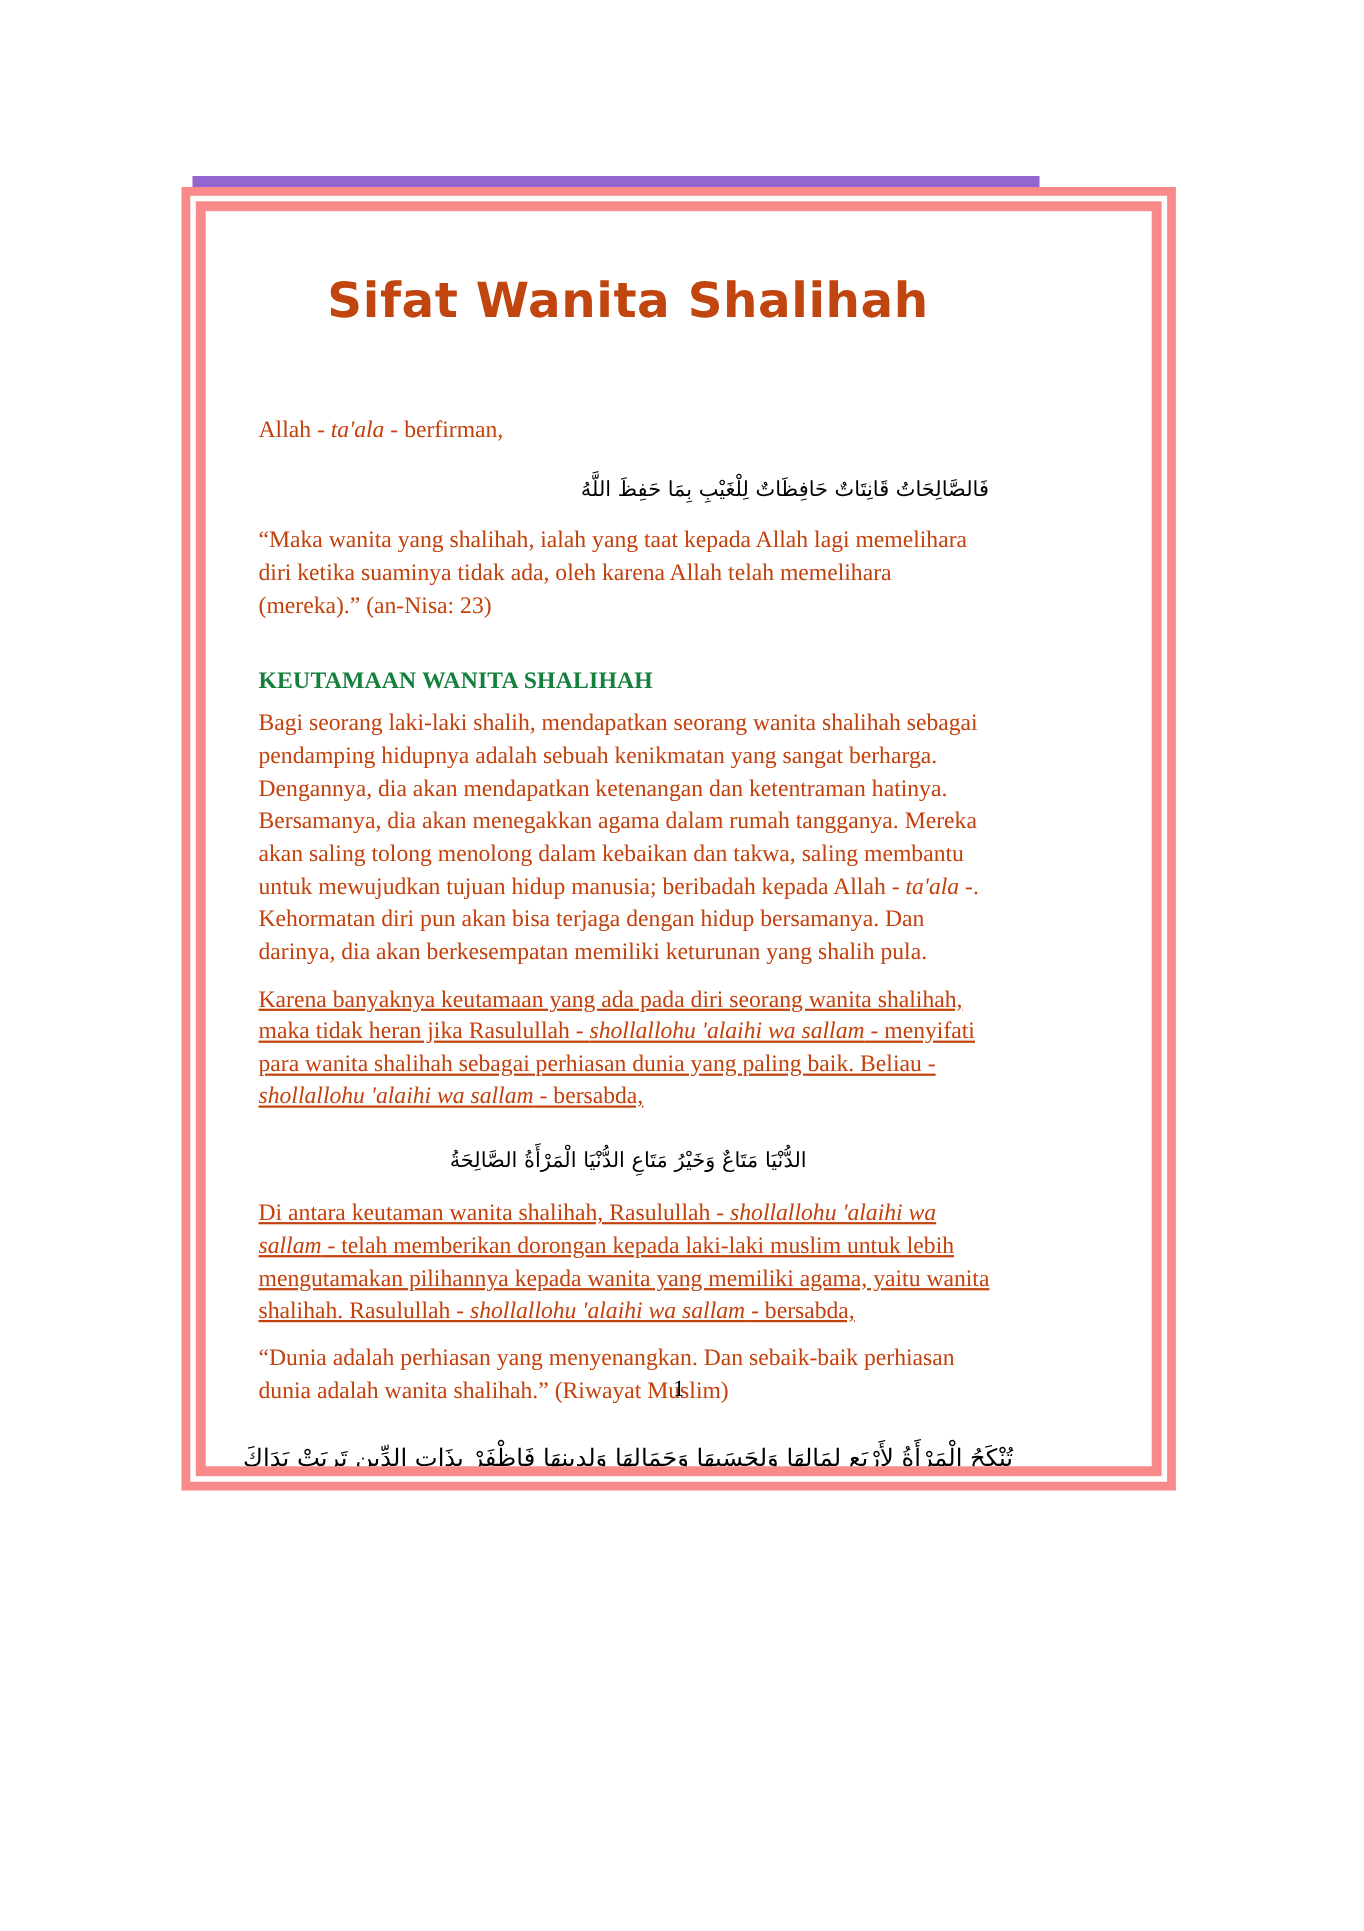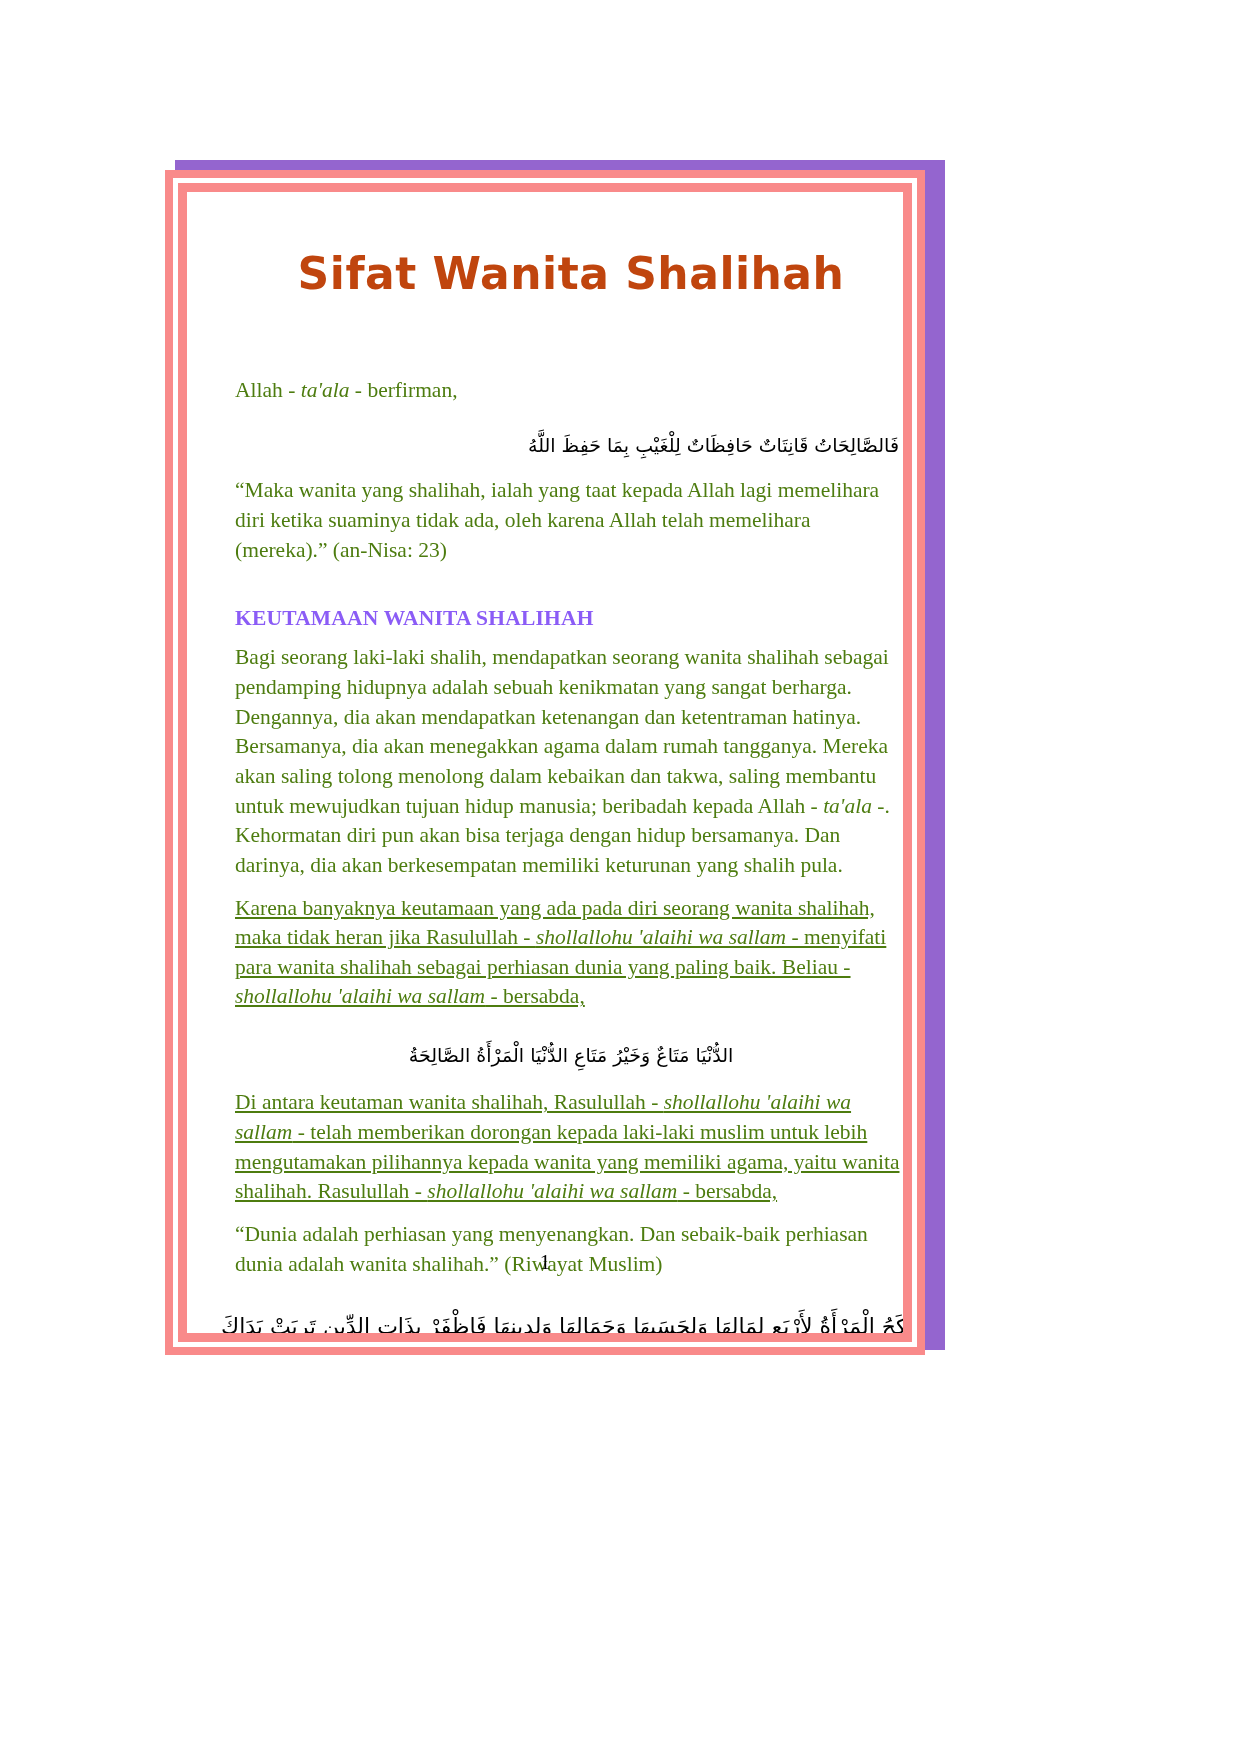--- a/index.html
+++ b/index.html
@@ -32,21 +32,21 @@
     width: 770px;
     height: 1190px;
     background: #9465cf;
   }
 
   
   .frame-outer {
     position: absolute;
     left: 165px;
     top: 170px;
-    width: 760px;
+    width: 904px;
     height: 1185px;
     background: #f98a8a;
     box-sizing: border-box;
   }
 
   
   .frame-gap {
     position: absolute;
     left: 8px;
     top: 8px;
@@ -94,21 +94,21 @@
     font-size: 44px;
     letter-spacing: 0.5px;
     color: #c0450e;
     line-height: 1.1;
   }
 
   p.body-text {
     margin: 0 0 13px 0;
     font-size: 21.5px;
     line-height: 1.38;
-    color: #4d7c0f;
+    color: #c2410c;
     text-align: left;
   }
 
   p.body-text.first-after-title {
     margin-top: 78px;
   }
 
   .it { font-style: italic; }
 
   .arabic {
@@ -140,21 +140,21 @@
     padding-bottom: 6px;
     margin-left: -36px;
     margin-right: -36px;
   }
 
   h2.section-heading {
     margin: 0 0 12px 0;
     padding-top: 28px;
     font-size: 21.5px;
     font-weight: bold;
-    color: #8b5cf6;
+    color: #15803d;
     letter-spacing: 0.2px;
   }
 
   .gap-before-para { margin-top: 18px; text-decoration: underline; }
 
   .page-number {
     position: absolute;
     left: 0;
     right: 0;
     bottom: 58px;

